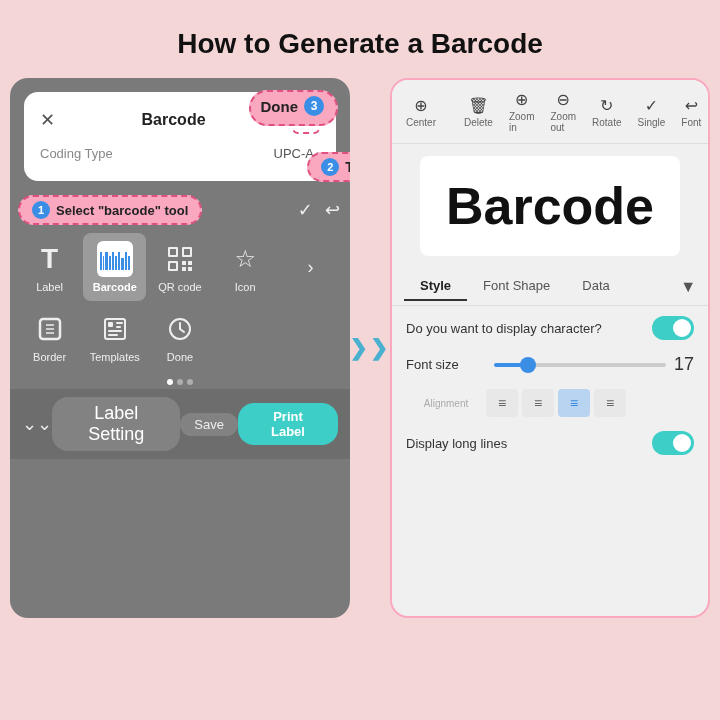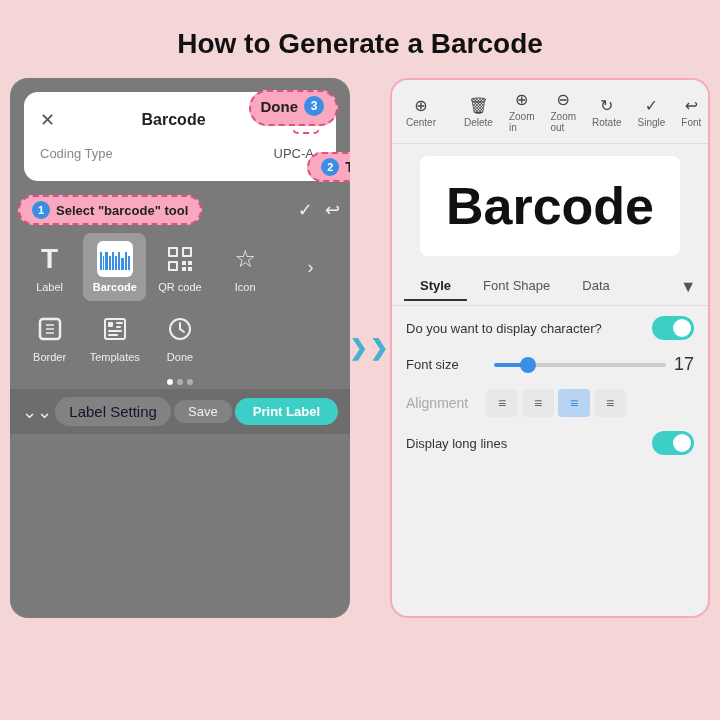--- a/index.html
+++ b/index.html
@@ -282,25 +282,25 @@
       width: 6px;
       height: 6px;
       border-radius: 50%;
       background: rgba(255,255,255,0.4);
     }
     .dot.active {
       background: white;
     }
     .btn-label-setting {
       background: rgba(255,255,255,0.15);
-      color: #0f172a;
+      color: #ffffff;
       border: none;
       border-radius: 16px;
       padding: 6px 14px;
-      font-size: 15px;
+      font-size: 18px;
       cursor: pointer;
     }
     .btn-save {
       background: rgba(255,255,255,0.15);
       color: #eee;
       border: none;
       border-radius: 16px;
       padding: 4px 14px;
       font-size: 13px;
       cursor: pointer;
@@ -478,23 +478,24 @@
       color: #333;
       width: 20px;
       text-align: right;
     }
 
     .alignment-row {
       display: flex;
       align-items: center;
     }
     .alignment-label {
-      font-size: 14px;
+      font-size: 10px;
       color: #aaa;
       flex: 0 0 80px;
+      text-align: center;
     }
     .alignment-buttons {
       display: flex;
       gap: 4px;
       flex: 1;
     }
     .align-btn {
       width: 32px;
       height: 28px;
       display: flex;

